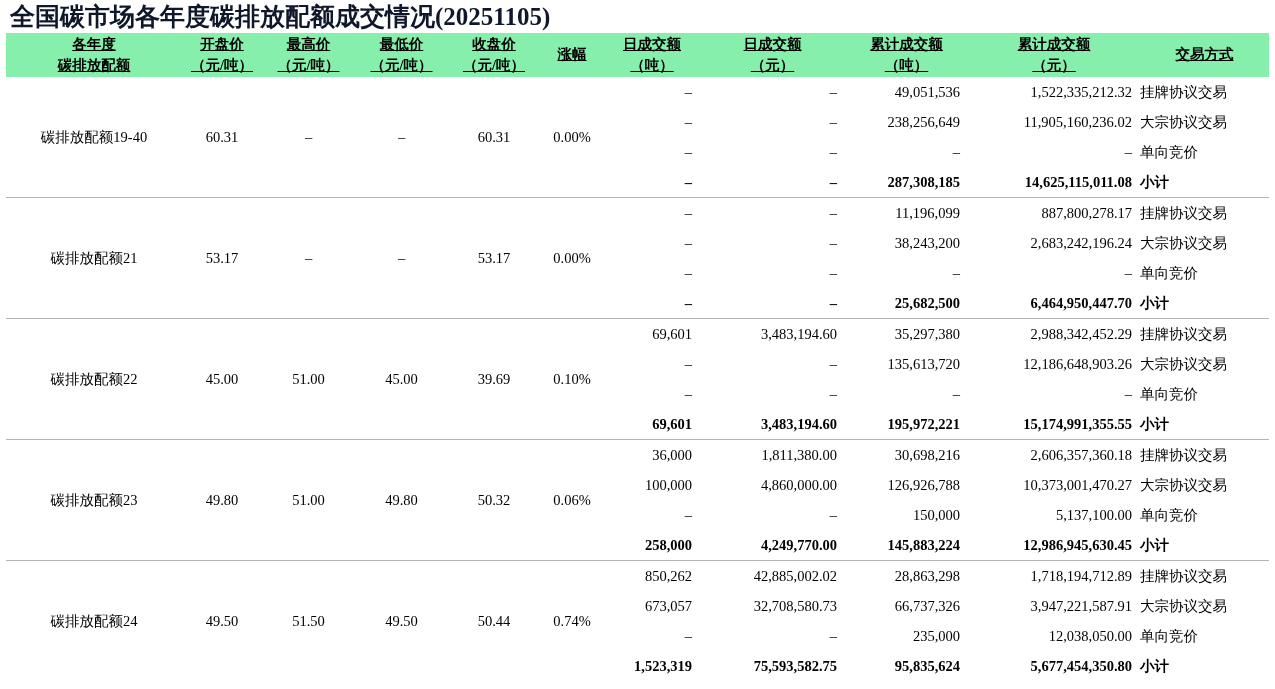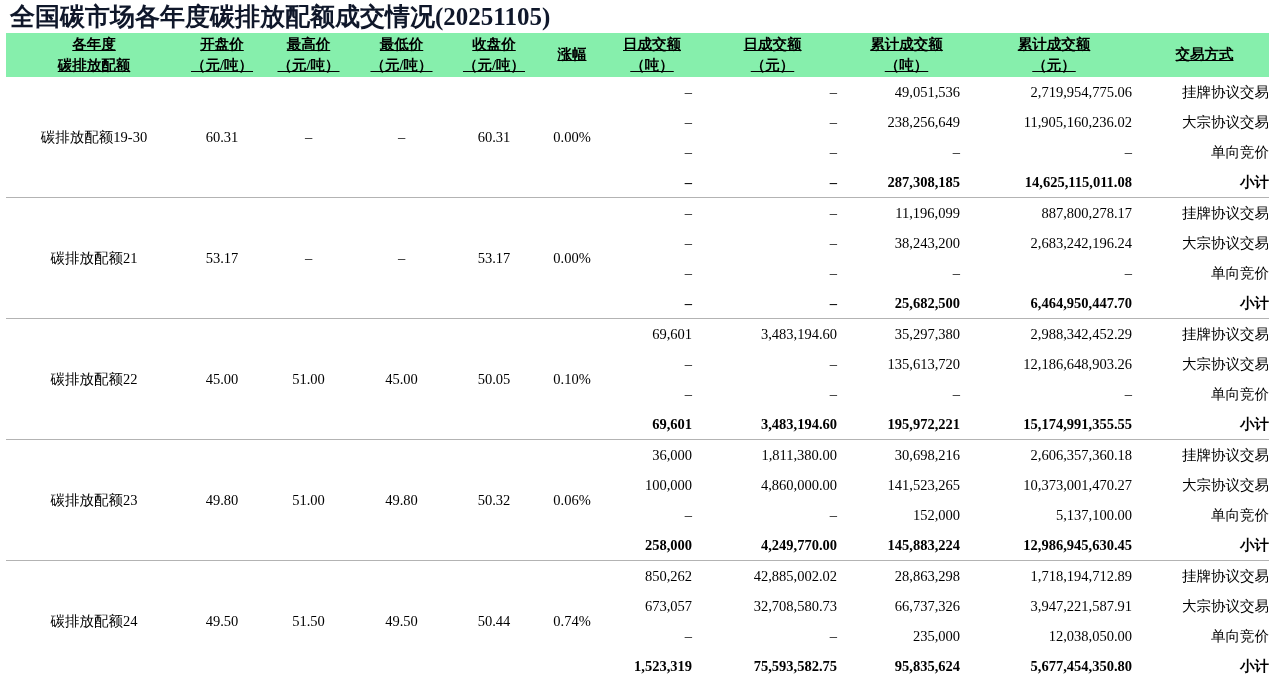--- a/index.html
+++ b/index.html
@@ -20,21 +20,21 @@
     font-size:14.5px;font-weight:bold;color:#000;text-align:center;
     vertical-align:middle;padding:0;line-height:1.45;
   }
   th .l2:empty{display:none;}
   td{
     font-size:14.5px;height:30px;padding:0;vertical-align:middle;
     white-space:nowrap;color:#000;
   }
   td.merged{text-align:center;}
   td.num{text-align:right;padding-right:8px;}
-  td.method{text-align:right;}
+  td.method{text-align:left;}
   tbody.group + tbody.group{border-top:1px solid #b3b3b3;}
   tr.subtotal td{font-weight:bold;}
 </style>
 </head>
 <body>
 
 <div class="page-title">全国碳市场各年度碳排放配额成交情况(20251105)</div>
 
 <table class="market">
   <colgroup>
@@ -93,30 +93,30 @@
         <div class="l2">（元）</div>
       </th>
       <th>
         <div class="l1">交易方式</div>
 
       </th>
     </tr>
   </thead>
 <tbody class="group">
       <tr>
-        <td rowspan="4" class="merged">碳排放配额19-30</td>
+        <td rowspan="4" class="merged">碳排放配额19-40</td>
         <td rowspan="4" class="merged">60.31</td>
         <td rowspan="4" class="merged">–</td>
         <td rowspan="4" class="merged">–</td>
         <td rowspan="4" class="merged">60.31</td>
         <td rowspan="4" class="merged">0.00%</td>
         <td class="num">–</td>
         <td class="num">–</td>
         <td class="num">49,051,536</td>
-        <td class="num">2,719,954,775.06</td>
+        <td class="num">1,522,335,212.32</td>
         <td class="method">挂牌协议交易</td>
       </tr>
       <tr>
         <td class="num">–</td>
         <td class="num">–</td>
         <td class="num">238,256,649</td>
         <td class="num">11,905,160,236.02</td>
         <td class="method">大宗协议交易</td>
       </tr>
       <tr>
@@ -169,21 +169,21 @@
         <td class="num">6,464,950,447.70</td>
         <td class="method">小计</td>
       </tr>
     </tbody>
     <tbody class="group">
       <tr>
         <td rowspan="4" class="merged">碳排放配额22</td>
         <td rowspan="4" class="merged">45.00</td>
         <td rowspan="4" class="merged">51.00</td>
         <td rowspan="4" class="merged">45.00</td>
-        <td rowspan="4" class="merged">50.05</td>
+        <td rowspan="4" class="merged">39.69</td>
         <td rowspan="4" class="merged">0.10%</td>
         <td class="num">69,601</td>
         <td class="num">3,483,194.60</td>
         <td class="num">35,297,380</td>
         <td class="num">2,988,342,452.29</td>
         <td class="method">挂牌协议交易</td>
       </tr>
       <tr>
         <td class="num">–</td>
         <td class="num">–</td>
@@ -216,28 +216,28 @@
         <td rowspan="4" class="merged">0.06%</td>
         <td class="num">36,000</td>
         <td class="num">1,811,380.00</td>
         <td class="num">30,698,216</td>
         <td class="num">2,606,357,360.18</td>
         <td class="method">挂牌协议交易</td>
       </tr>
       <tr>
         <td class="num">100,000</td>
         <td class="num">4,860,000.00</td>
-        <td class="num">141,523,265</td>
+        <td class="num">126,926,788</td>
         <td class="num">10,373,001,470.27</td>
         <td class="method">大宗协议交易</td>
       </tr>
       <tr>
         <td class="num">–</td>
         <td class="num">–</td>
-        <td class="num">152,000</td>
+        <td class="num">150,000</td>
         <td class="num">5,137,100.00</td>
         <td class="method">单向竞价</td>
       </tr>
       <tr class="subtotal">
         <td class="num">258,000</td>
         <td class="num">4,249,770.00</td>
         <td class="num">145,883,224</td>
         <td class="num">12,986,945,630.45</td>
         <td class="method">小计</td>
       </tr>

